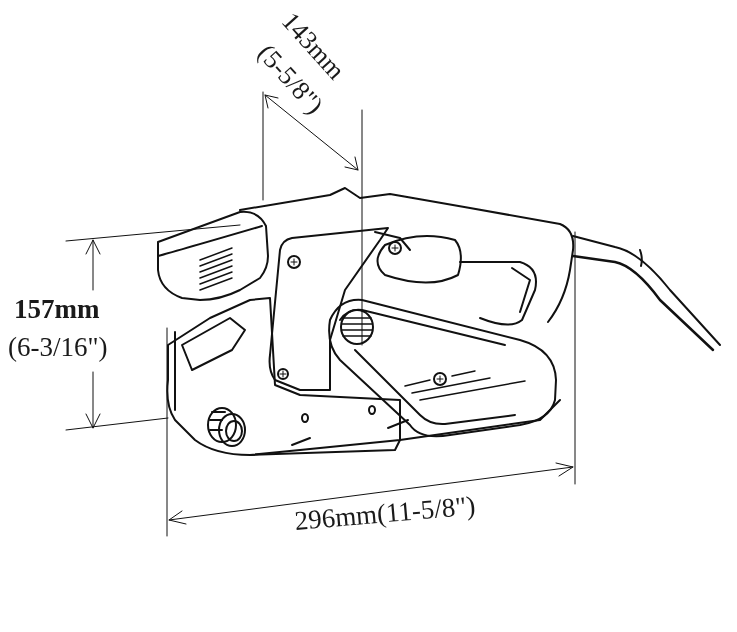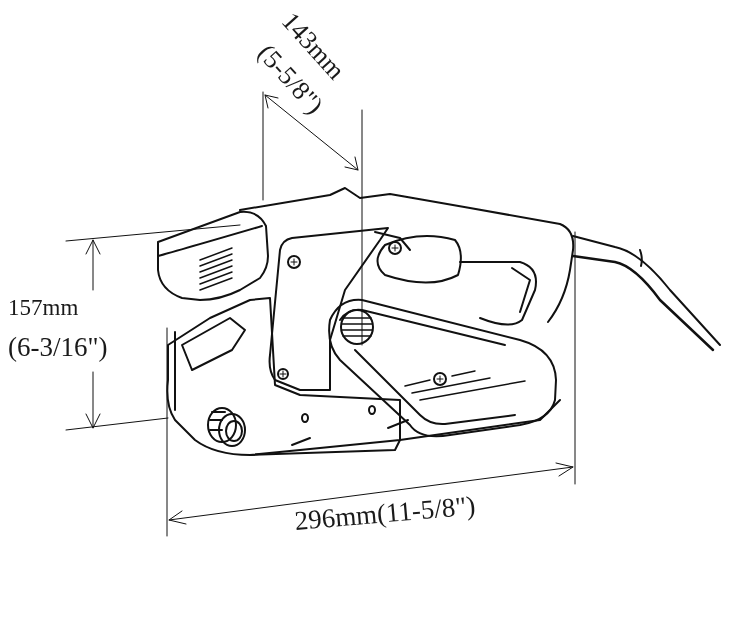--- a/index.html
+++ b/index.html
@@ -7,21 +7,21 @@
     #canvas { position: absolute; left: 0; top: 0; }
     .dim-label {
       position: absolute;
       font-family: "Liberation Serif", serif;
       color: #1a1a1a;
       white-space: nowrap;
       line-height: 1;
     }
     #lbl-143 { left: 296px; top: 8px; font-size: 26px; transform-origin: 0 0; transform: rotate(48deg); }
     #lbl-143-in { left: 272px; top: 40px; font-size: 26px; transform-origin: 0 0; transform: rotate(48deg); }
-    #lbl-157 { left: 8px; top: 296px; font-size: 23px; }
+    #lbl-157 { left: 14px; top: 296px; font-size: 27px; font-weight: bold; }
     #lbl-157-in { left: 8px; top: 334px; font-size: 27px; }
     #lbl-296 { left: 296px; top: 508px; font-size: 27px; transform-origin: 0 100%; transform: rotate(-5deg); }
   </style>
 </head>
 <body>
 
 <svg id="canvas" width="737" height="632" viewBox="0 0 737 632" xmlns="http://www.w3.org/2000/svg" fill="none" stroke="#111" stroke-linecap="round" stroke-linejoin="round">
 
   <g stroke-width="1">
 

